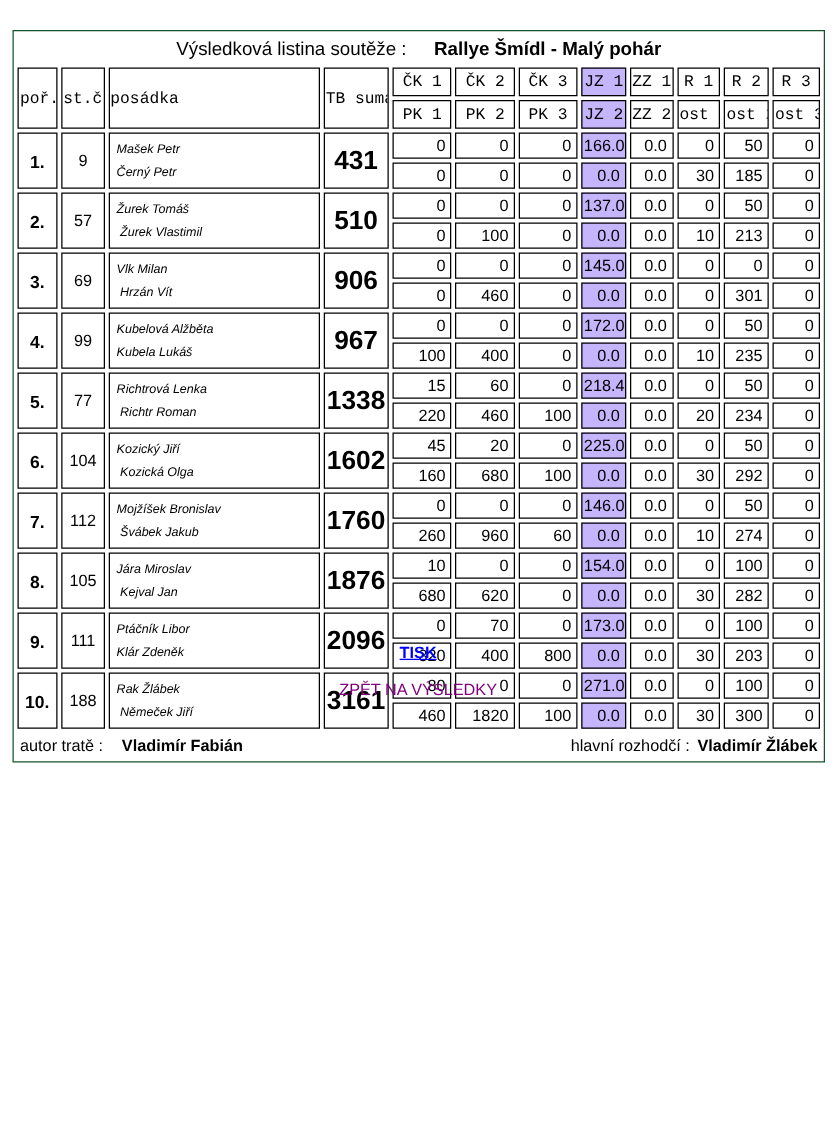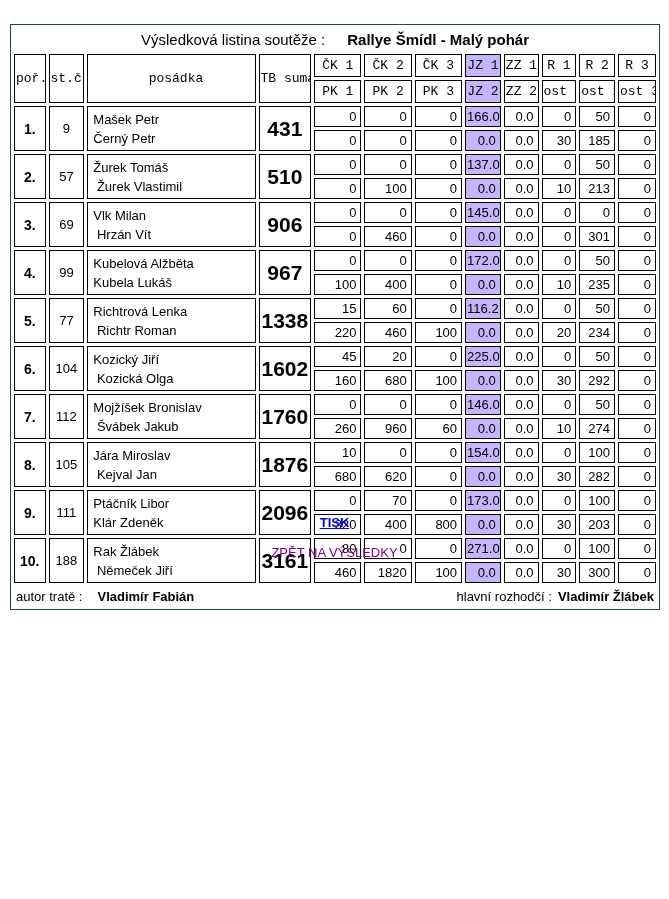--- a/index.html
+++ b/index.html
@@ -13,29 +13,29 @@
     border: 1px solid #14532d;
     border-collapse: separate; border-spacing: 3px;
   }
   td { font-size: 13px; vertical-align: middle; overflow: hidden; }
   .cell { border: 1px solid #000; background: #fff; white-space: nowrap; }
 
   .title-cell { border: none; text-align: center; height: 20px; padding: 1px 0 2px 0; font-size: 15px; }
   .title-cell .event { font-weight: bold; margin-left: 22px; font-size: 15px; }
 
   .hc { text-align: center; height: 19px; font-family: Liberation Mono, monospace; }
-  .crew-hdr { text-align: center; padding-left: 10px; }
+  .crew-hdr { text-align: left; padding-left: 0; }
 
   .num { text-align: right; padding-right: 4px; height: 17px; font-size: 13px; }
   .jz { background: #c4b5fd; }
 
   .pos { text-align: center; font-weight: bold; font-size: 14px; }
   .stc { text-align: center; font-size: 13px; }
   .crew { text-align: left; padding-left: 5px; }
-  .crew .crew-line { white-space: pre; height: 19px; line-height: 19px; font-size: 13px; }
+  .crew .crew-line { white-space: pre; height: 19px; line-height: 19px; font-size: 10px; font-style: italic; }
   .tb { text-align: center; font-weight: bold; font-size: 21px; }
 
   .footer-cell { border: none; height: 18px; padding: 1px 2px; }
   .footer-inner { display: flex; justify-content: space-between; align-items: center; }
   .footer-name { font-weight: bold; margin-left: 15px; }
   .footer-right .footer-name { margin-left: 6px; }
 
   .link-print { position: absolute; left: 0; top: 513px; width: 669px; text-align: center; }
   .link-print a { color: #0000ff; font-weight: bold; font-size: 13px; text-decoration: underline; cursor: pointer; }
   .link-back { position: absolute; left: 0; top: 543px; width: 669px; text-align: center; }
@@ -208,21 +208,21 @@
       <td class="cell pos" rowspan="2">5.</td>
       <td class="cell stc" rowspan="2">77</td>
       <td class="cell crew" rowspan="2">
         <div class="crew-line">Richtrová Lenka</div>
         <div class="crew-line"> Richtr Roman</div>
       </td>
       <td class="cell tb" rowspan="2">1338</td>
       <td class="cell num">15</td>
       <td class="cell num">60</td>
       <td class="cell num">0</td>
-      <td class="cell num jz">116.2</td>
+      <td class="cell num jz">218.4</td>
       <td class="cell num">0.0</td>
       <td class="cell num">0</td>
       <td class="cell num">50</td>
       <td class="cell num">0</td>
     </tr>
     <tr>
       <td class="cell num">220</td>
       <td class="cell num">460</td>
       <td class="cell num">100</td>
       <td class="cell num jz">0.0</td>

